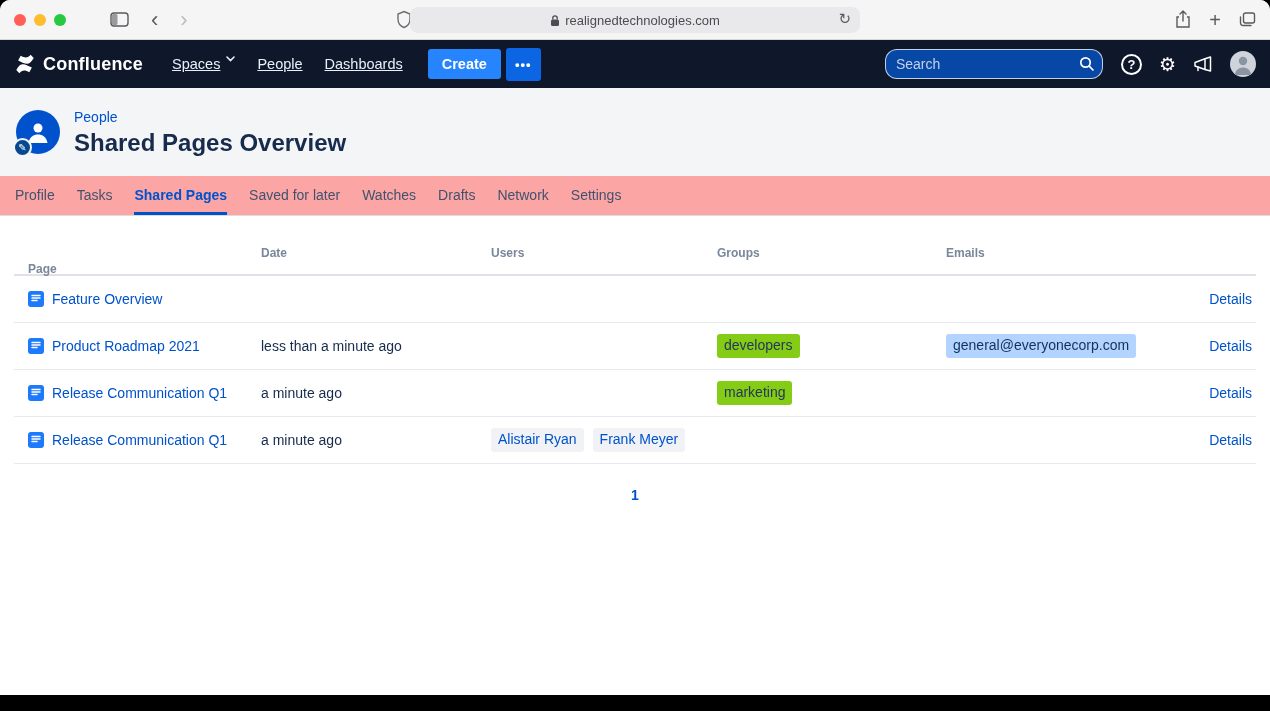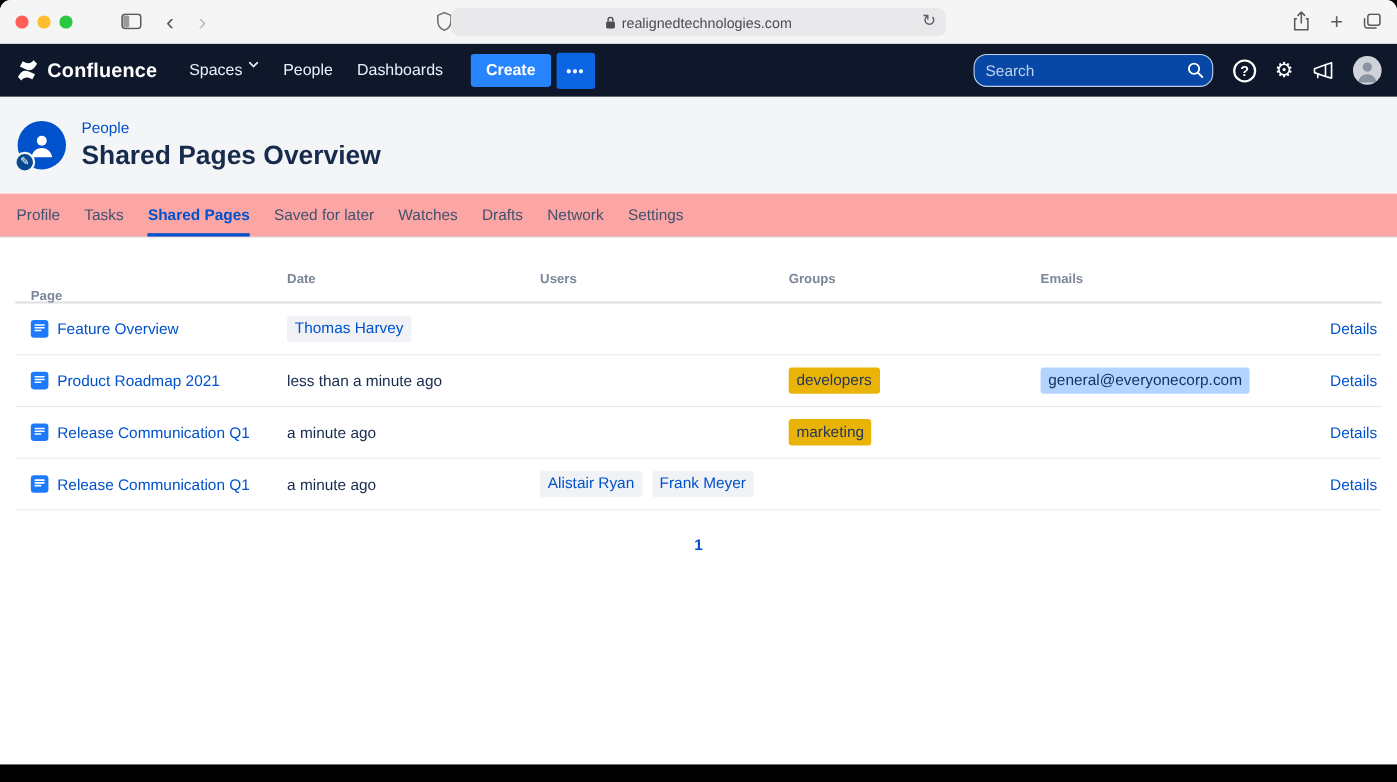--- a/index.html
+++ b/index.html
@@ -15,21 +15,21 @@
   .navchev.disabled { color:#bdbcbe; }
   .shield { position:absolute; left:396px; top:10px; }
   .urlbar { position:absolute; left:50%; top:7px; transform:translateX(-50%); width:450px; height:26px; background:#e9e8ea; border-radius:8px; display:flex; align-items:center; justify-content:center; gap:5px; font-size:13px; color:#4c4c51; }
   .url-reload { position:absolute; right:9px; top:3px; font-size:15px; color:#5d5d62; }
   .safari-right { margin-left:auto; display:flex; align-items:center; gap:18px; color:#5a5a5e; }
   .plus-glyph { font-size:20px; line-height:1; color:#5a5a5e; }
 
   
   .conf-nav { height:48px; flex:0 0 48px; background:#0f172a; display:flex; align-items:center; padding:0 14px; }
   .brand { display:flex; align-items:center; gap:7px; color:#fff; font-size:18px; font-weight:700; letter-spacing:.2px; margin-right:18px; }
-  .nav-item { color:#e9f0fb; font-size:14.5px; padding:8px 11px; border-radius:3px; display:flex; align-items:flex-start; gap:6px; cursor:default; }
+  .nav-item { color:#e9f0fb; font-size:14.5px; padding:8px 11px; border-radius:3px; display:flex; align-items:flex-start; gap:6px; cursor:default;text-decoration:underline; }
   .btn-create { background:#2684ff; color:#fff; font-size:14.5px; font-weight:700; padding:7px 14px; border-radius:3px; border:0; margin-left:14px; }
   .btn-more { background:#0c66e4; color:#fff; font-size:13px; font-weight:700; padding:9px 9px; border-radius:3px; border:0; margin-left:5px; letter-spacing:1px; }
   .nav-search-wrap { margin-left:auto; position:relative; }
   .nav-search { width:218px; height:30px; background:#0747a6; border:1px solid rgba(255,255,255,.75); border-radius:12px; color:#fff; font-size:14px; padding:0 30px 0 10px; outline:none; }
   .nav-search::placeholder { color:#c3d1ea; }
   .nav-search-ic { position:absolute; right:8px; top:7px; }
   .nav-icons { display:flex; align-items:center; gap:17px; margin-left:18px; }
   .help-circ { width:21px; height:21px; border:2px solid #fff; border-radius:50%; color:#fff; font-size:13px; font-weight:700; display:flex; align-items:center; justify-content:center; }
   .gear { color:#fff; font-size:19px; line-height:1; }
   .avatar { width:26px; height:26px; border-radius:50%; background:#cfd4db; display:flex; align-items:center; justify-content:center; overflow:hidden; }
@@ -58,21 +58,21 @@
   .col-groups { width:229px; display:flex; gap:9px; }
   .col-emails { flex:1; display:flex; gap:9px; }
   .col-details{ width:70px; text-align:right; padding-right:4px; }
   .thead .col-page { padding-left:14px;margin-top:31px; }
   .body-indent { padding-left:14px; }
   .page-link { color:#0052cc; text-decoration:none; }
   .details-link { color:#0052cc; text-decoration:none; }
   .page-doc { width:16px; height:16px; flex:0 0 16px; border-radius:3px; background:#1d7afc; display:flex; align-items:center; justify-content:center; }
   .loz { display:inline-block; padding:3px 7px; border-radius:3px; line-height:1.25; white-space:nowrap; }
   .loz-user  { background:#f0f2f6; color:#0052cc; }
-  .loz-group { background:#eab308; color:#253858; }
+  .loz-group { background:#84cc16; color:#253858; }
   .loz-email { background:#b3d4ff; color:#14315e; }
 
   .pagination { display:flex; justify-content:center; padding:23px 0; }
   .page-num { color:#0052cc; font-size:14px; font-weight:600; text-decoration:none; }
 
   .footer-strip { height:16px; background:#000; }
   svg { display:block; }
 </style>
 </head>
 <body>
@@ -212,23 +212,20 @@
 
     <div class="trow">
       <div class="col-page body-indent">
         <span class="page-doc">
           <svg width="10" height="10" viewBox="0 0 10 10">
               <path d="M1 1.5h8M1 4h8M1 6.5h5" stroke="#fff" stroke-width="1.5" stroke-linecap="round"></path>
             </svg>
         </span>
         <a class="page-link" href="#">Feature Overview</a>
       </div>
-      <div class="col-users">
-        <span class="loz loz-user">Thomas Harvey</span>
-      </div>
       <div class="col-groups"></div>
       <div class="col-emails"></div>
       <div class="col-details"><a class="details-link" href="#">Details</a></div>
     </div>
 
     <div class="trow">
       <div class="col-page body-indent">
         <span class="page-doc">
           <svg width="10" height="10" viewBox="0 0 10 10">
               <path d="M1 1.5h8M1 4h8M1 6.5h5" stroke="#fff" stroke-width="1.5" stroke-linecap="round"></path>

